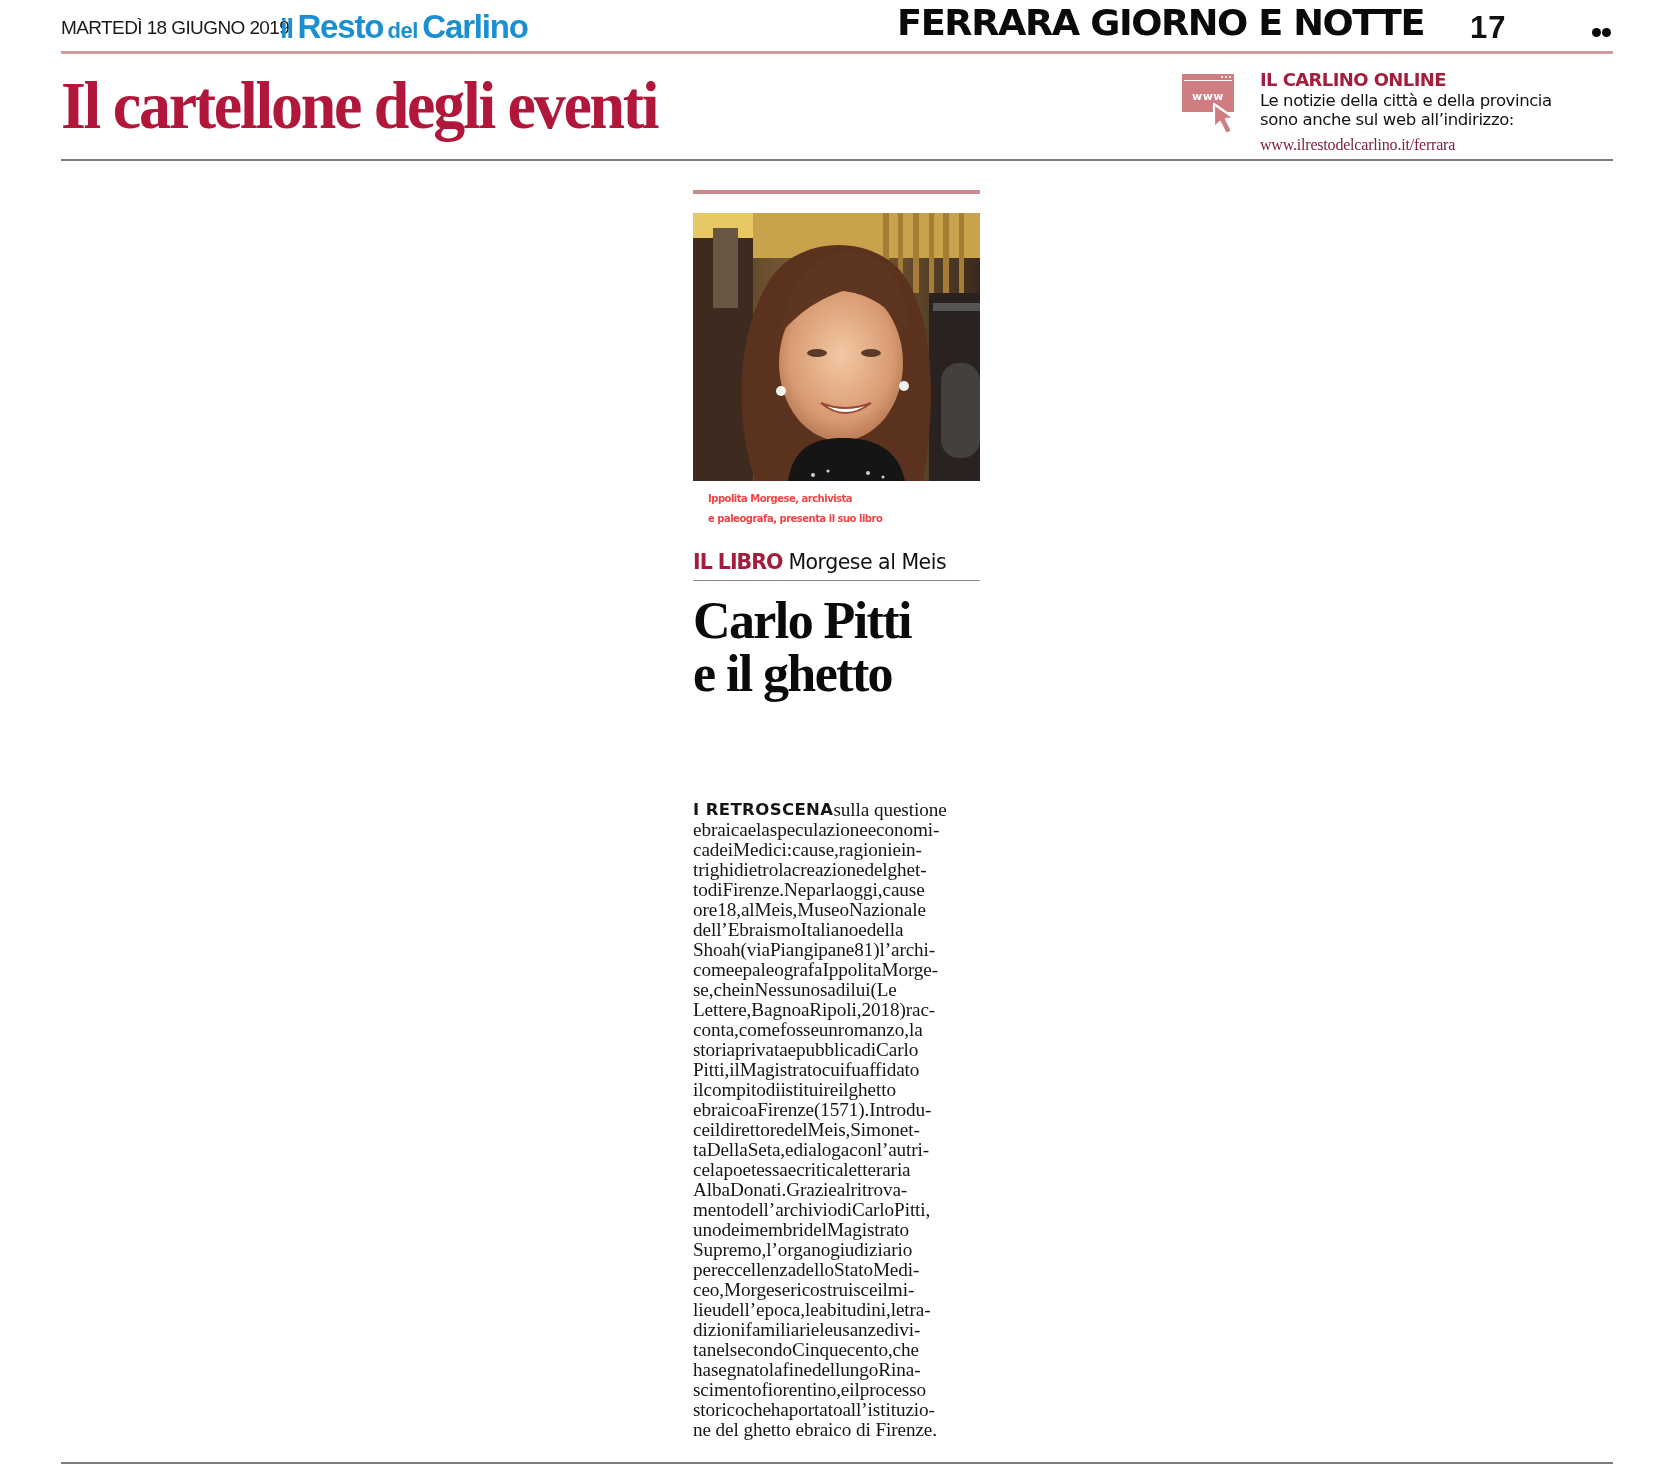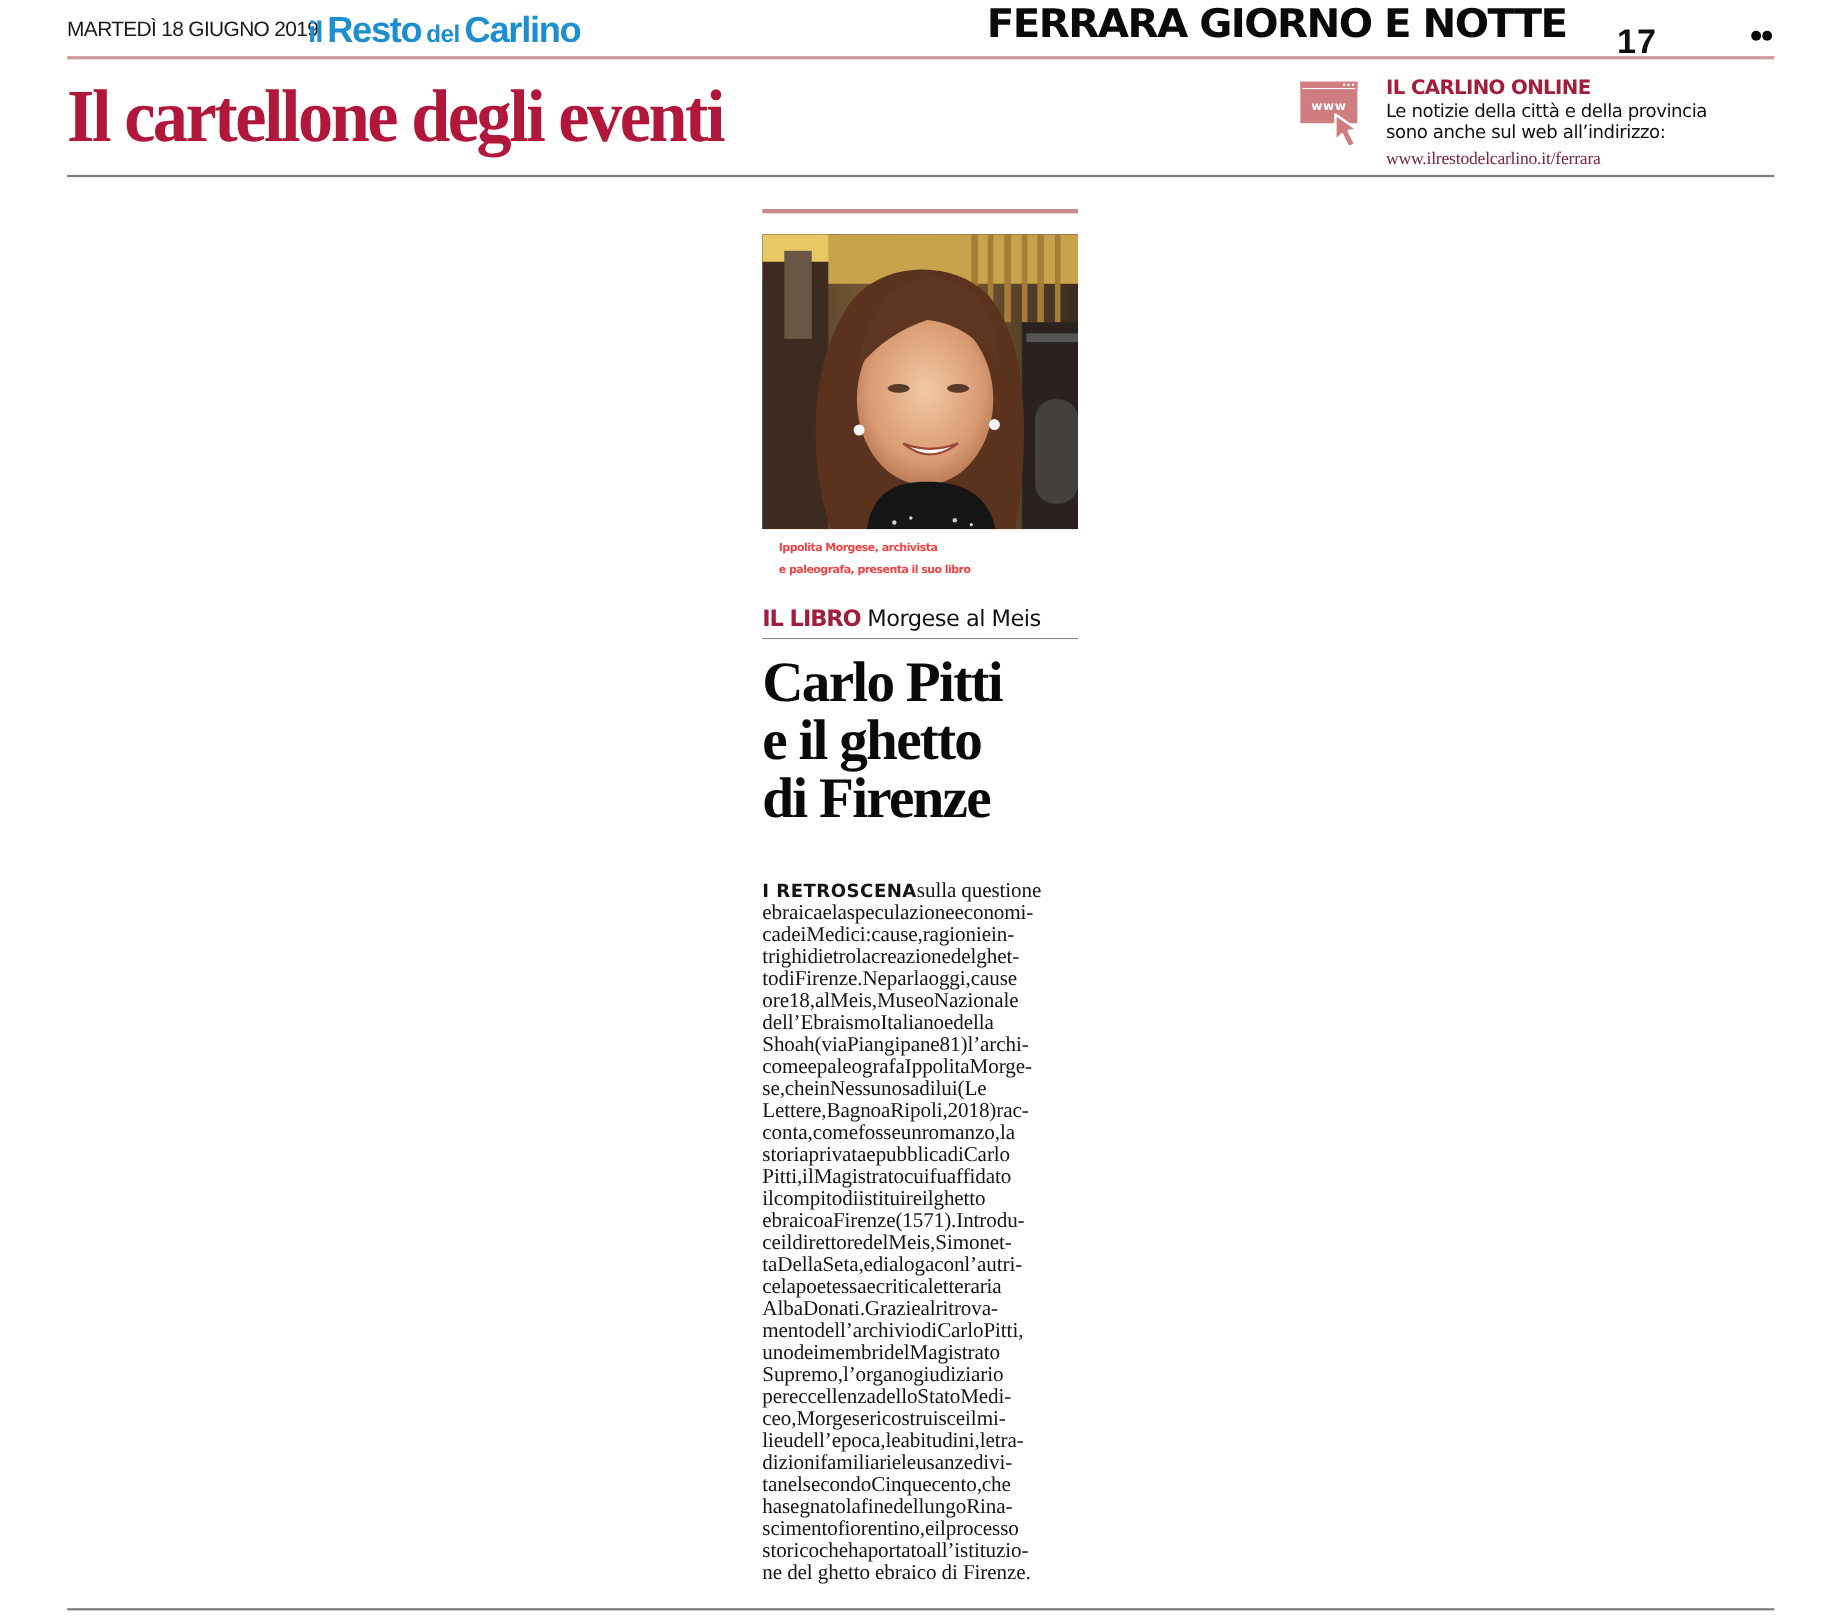--- a/index.html
+++ b/index.html
@@ -20,21 +20,21 @@
   .masthead .resto { font-size: 33px; letter-spacing: -1.2px; }
   .masthead .del { font-size: 22px; letter-spacing: -0.5px; }
   .masthead .carlino { font-size: 33px; letter-spacing: -1.2px; }
 
   .section-name {
     position: absolute; left: 897px; top: 2px; white-space: nowrap;
     font-family: "DejaVu Sans", sans-serif; font-weight: bold; font-size: 36px;
     letter-spacing: -1.4px; color: #0a0a0a; transform: scaleX(1.02); transform-origin: left;
   }
   .page-number {
-    position: absolute; left: 1470px; top: 20px;
+    position: absolute; left: 1470px; top: 10px;
     font-family: "Liberation Sans", sans-serif; font-weight: bold; font-size: 31px; color: #111;
     letter-spacing: 1px;
   }
   .edition-dots {
     position: absolute; left: 1592px; top: 28px; display: flex; gap: 1px;
   }
   .edition-dots span { width: 9px; height: 9px; border-radius: 50%; background: #0a0a0a; display: block; }
 
   .rule-top {
     position: absolute; left: 61px; top: 51px; width: 1552px; height: 3px; background: #d29a9a;
@@ -222,21 +222,20 @@
 
   <div class="kicker">
     <span class="kicker-label">IL LIBRO</span>
     <span class="kicker-text">Morgese al Meis</span>
   </div>
   <div class="rule-kicker"></div>
 
   <h2 class="headline">
     <div>Carlo Pitti</div>
     <div>e il ghetto</div>
-    <div>di Firenze</div>
   </h2>
 
   <div class="body-text">
     <span class="line">
         <span class="line-inner">
           <span class="lead">I RETROSCENA</span>
           <span>sulla questione</span>
         </span>
       </span>
     <span class="line">

